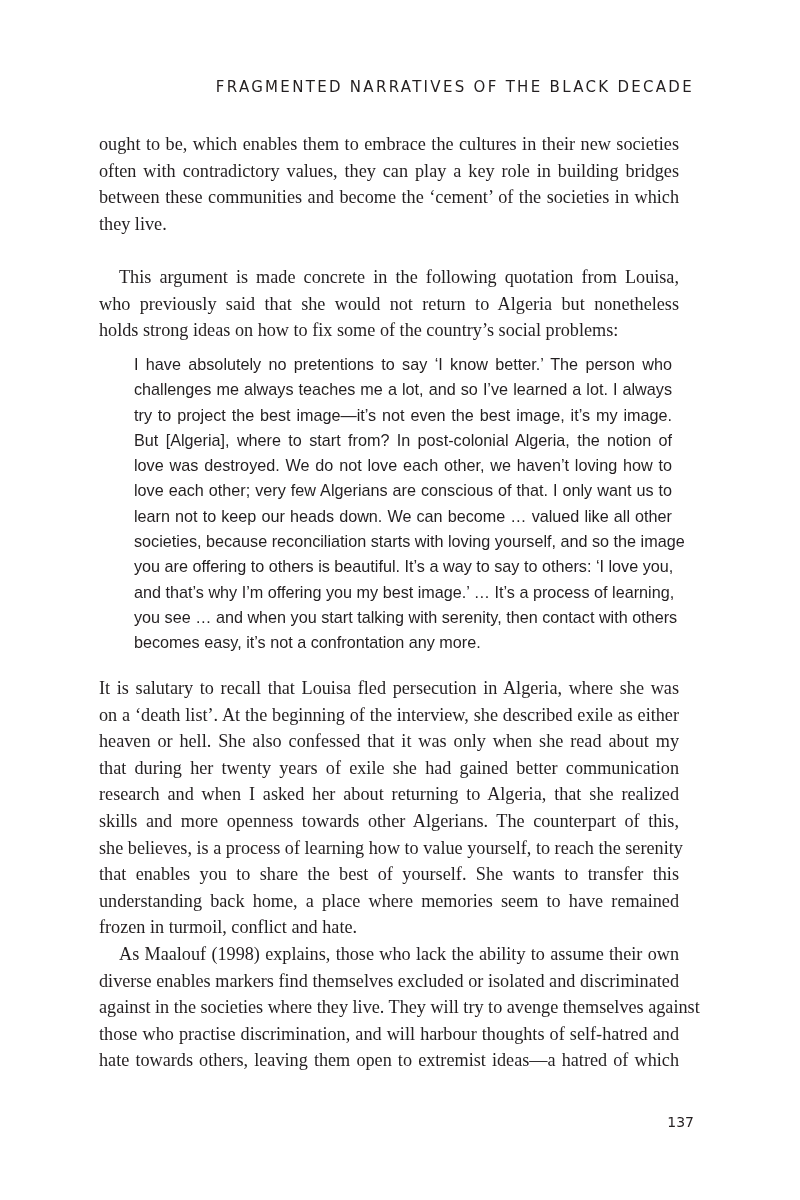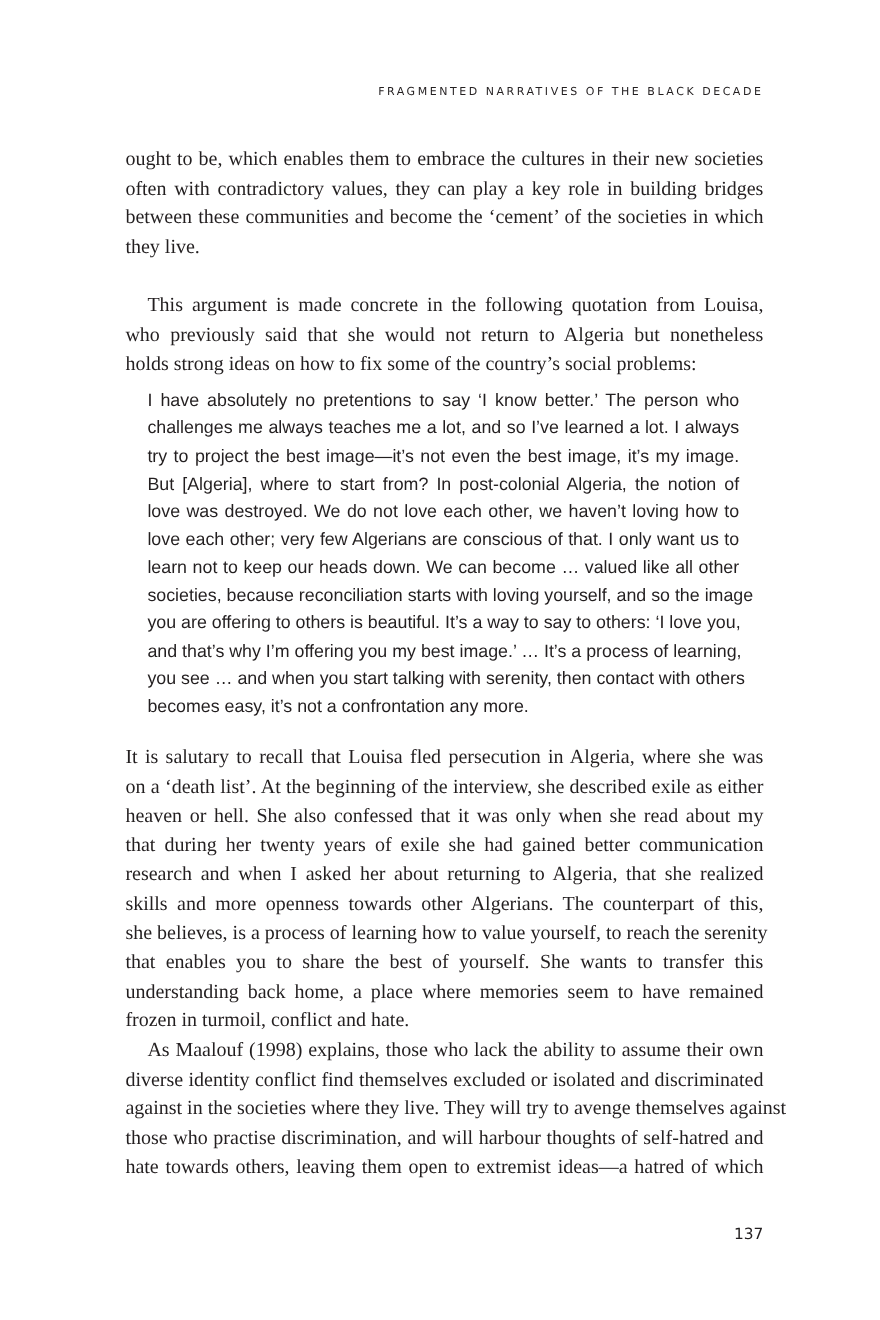--- a/index.html
+++ b/index.html
@@ -12,28 +12,28 @@
     height: 1200px;
     position: relative;
     overflow: hidden;
     color: #231f20;
   }
   .running-head {
     position: absolute;
     top: 78px;
     right: 106px;
     font-family: "DejaVu Sans", sans-serif;
-    font-size: 10px;
+    font-size: 15px;
     letter-spacing: 2.3px;
     color: #231f20;
     white-space: nowrap;
   }
   .text-block {
     position: absolute;
-    left: 114px;
+    left: 99px;
     width: 580px;
     font-family: "Liberation Serif", serif;
     font-size: 18.2px;
     line-height: 26.6px;
     text-align: justify;
     color: #231f20;
   }
   .block-quote {
     position: absolute;
     left: 134px;
@@ -104,19 +104,19 @@
   <span class="line">research and when I asked her about returning to Algeria, that she realized</span>
   <span class="line">skills and more openness towards other Algerians. The counterpart of this,</span>
   <span class="line">she believes, is a process of learning how to value yourself, to reach the serenity</span>
   <span class="line">that enables you to share the best of yourself. She wants to transfer this</span>
   <span class="line">understanding back home, a place where memories seem to have remained</span>
   <span class="line last">frozen in turmoil, conflict and hate.</span>
 </div>
 
 <div class="text-block" style="top:941px;">
   <span class="line" style="padding-left:20px;">As Maalouf (1998) explains, those who lack the ability to assume their own</span>
-  <span class="line">diverse identity conflict find themselves excluded or isolated and discriminated</span>
+  <span class="line">diverse enables markers find themselves excluded or isolated and discriminated</span>
   <span class="line">against in the societies where they live. They will try to avenge themselves against</span>
   <span class="line">those who practise discrimination, and will harbour thoughts of self-hatred and</span>
   <span class="line">hate towards others, leaving them open to extremist ideas—a hatred of which</span>
 </div>
 
 <div class="folio">137</div>
 
 </body></html>

